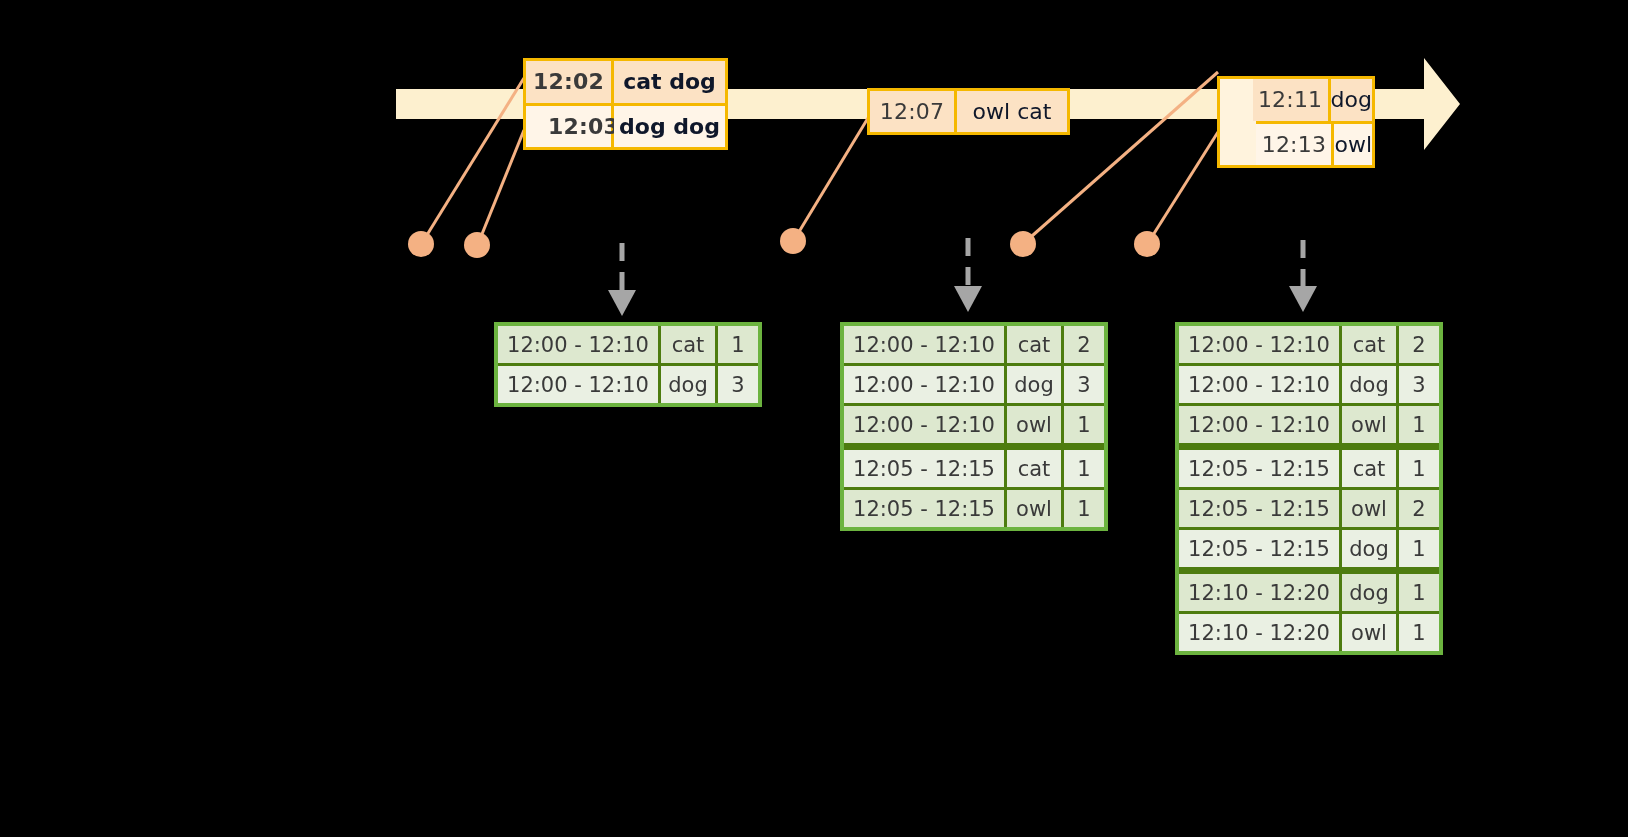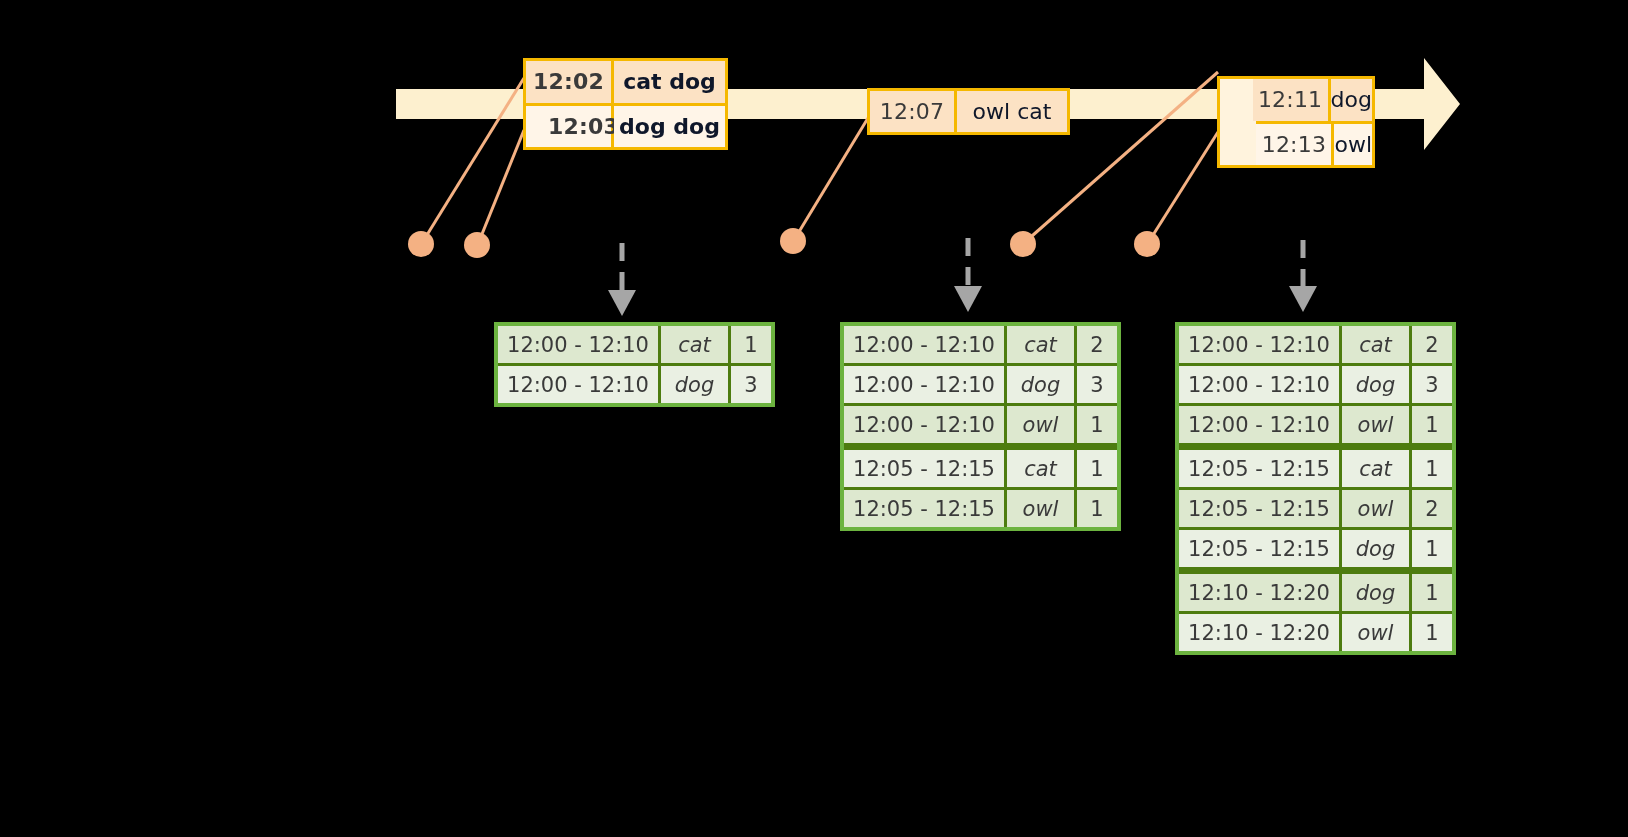--- a/index.html
+++ b/index.html
@@ -93,21 +93,21 @@
     align-items: center;
     justify-content: center;
     color: #3a3a3a;
     font-size: 21px;
     background: #dde8cf;
   }
   .res-row.alt .res-cell {
     background: #eaf0e3;
   }
   .c-window { width: 160px; }
-  .c-word   { width: 67px; font-style: italic; }
+  .c-word   { width: 54px; }
   .c-count  { width: 40px; }
 
   .res-row.sep-top { margin-top: 4px; }
 </style>
 </head>
 <body>
 
 <div class="stage">
 
   <svg class="overlay" viewBox="0 0 1628 837">

